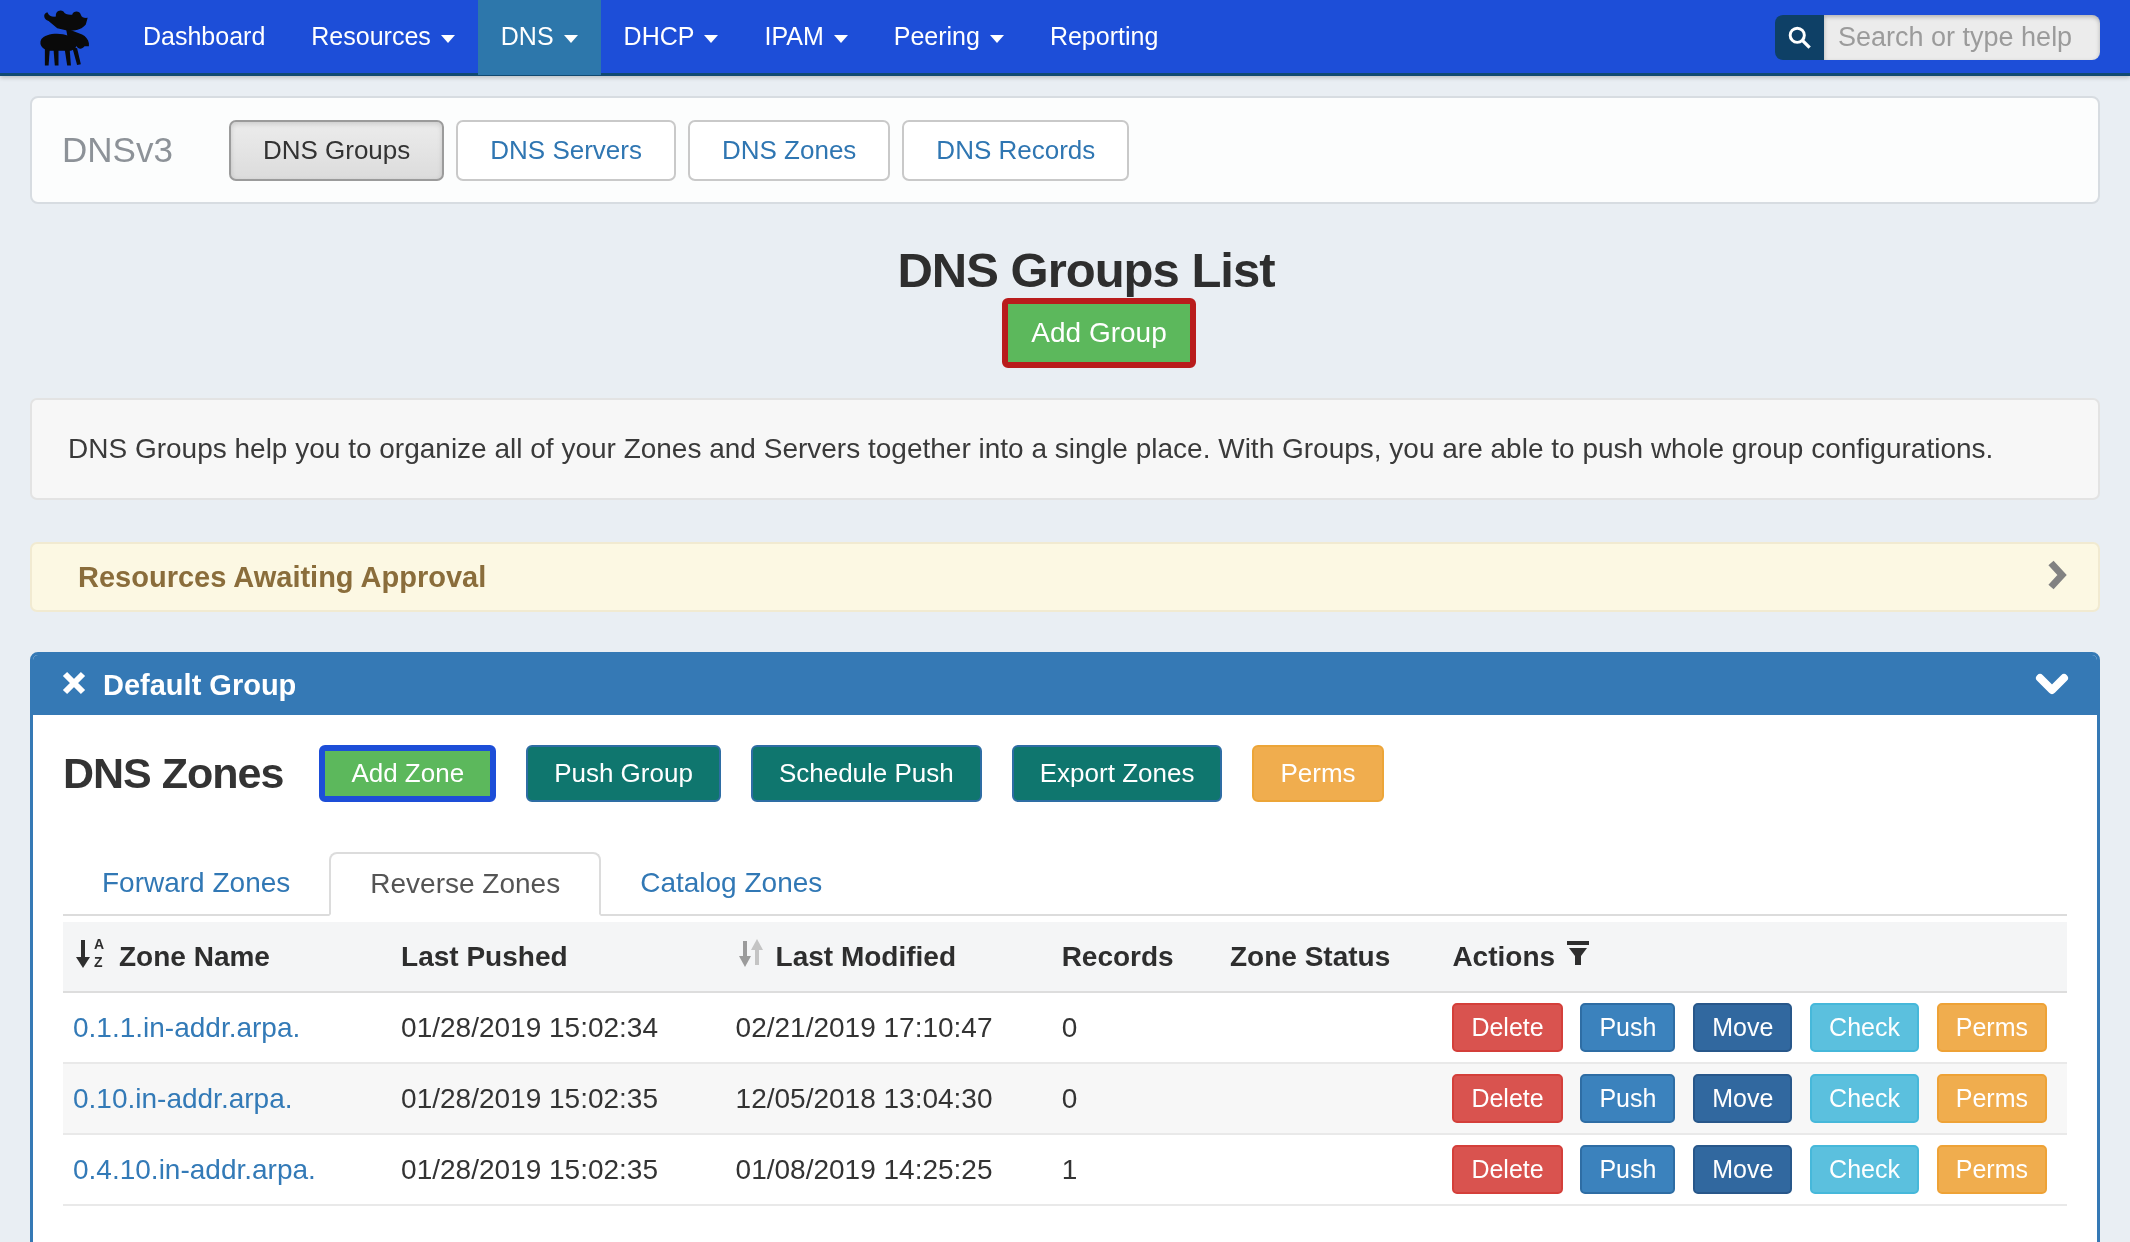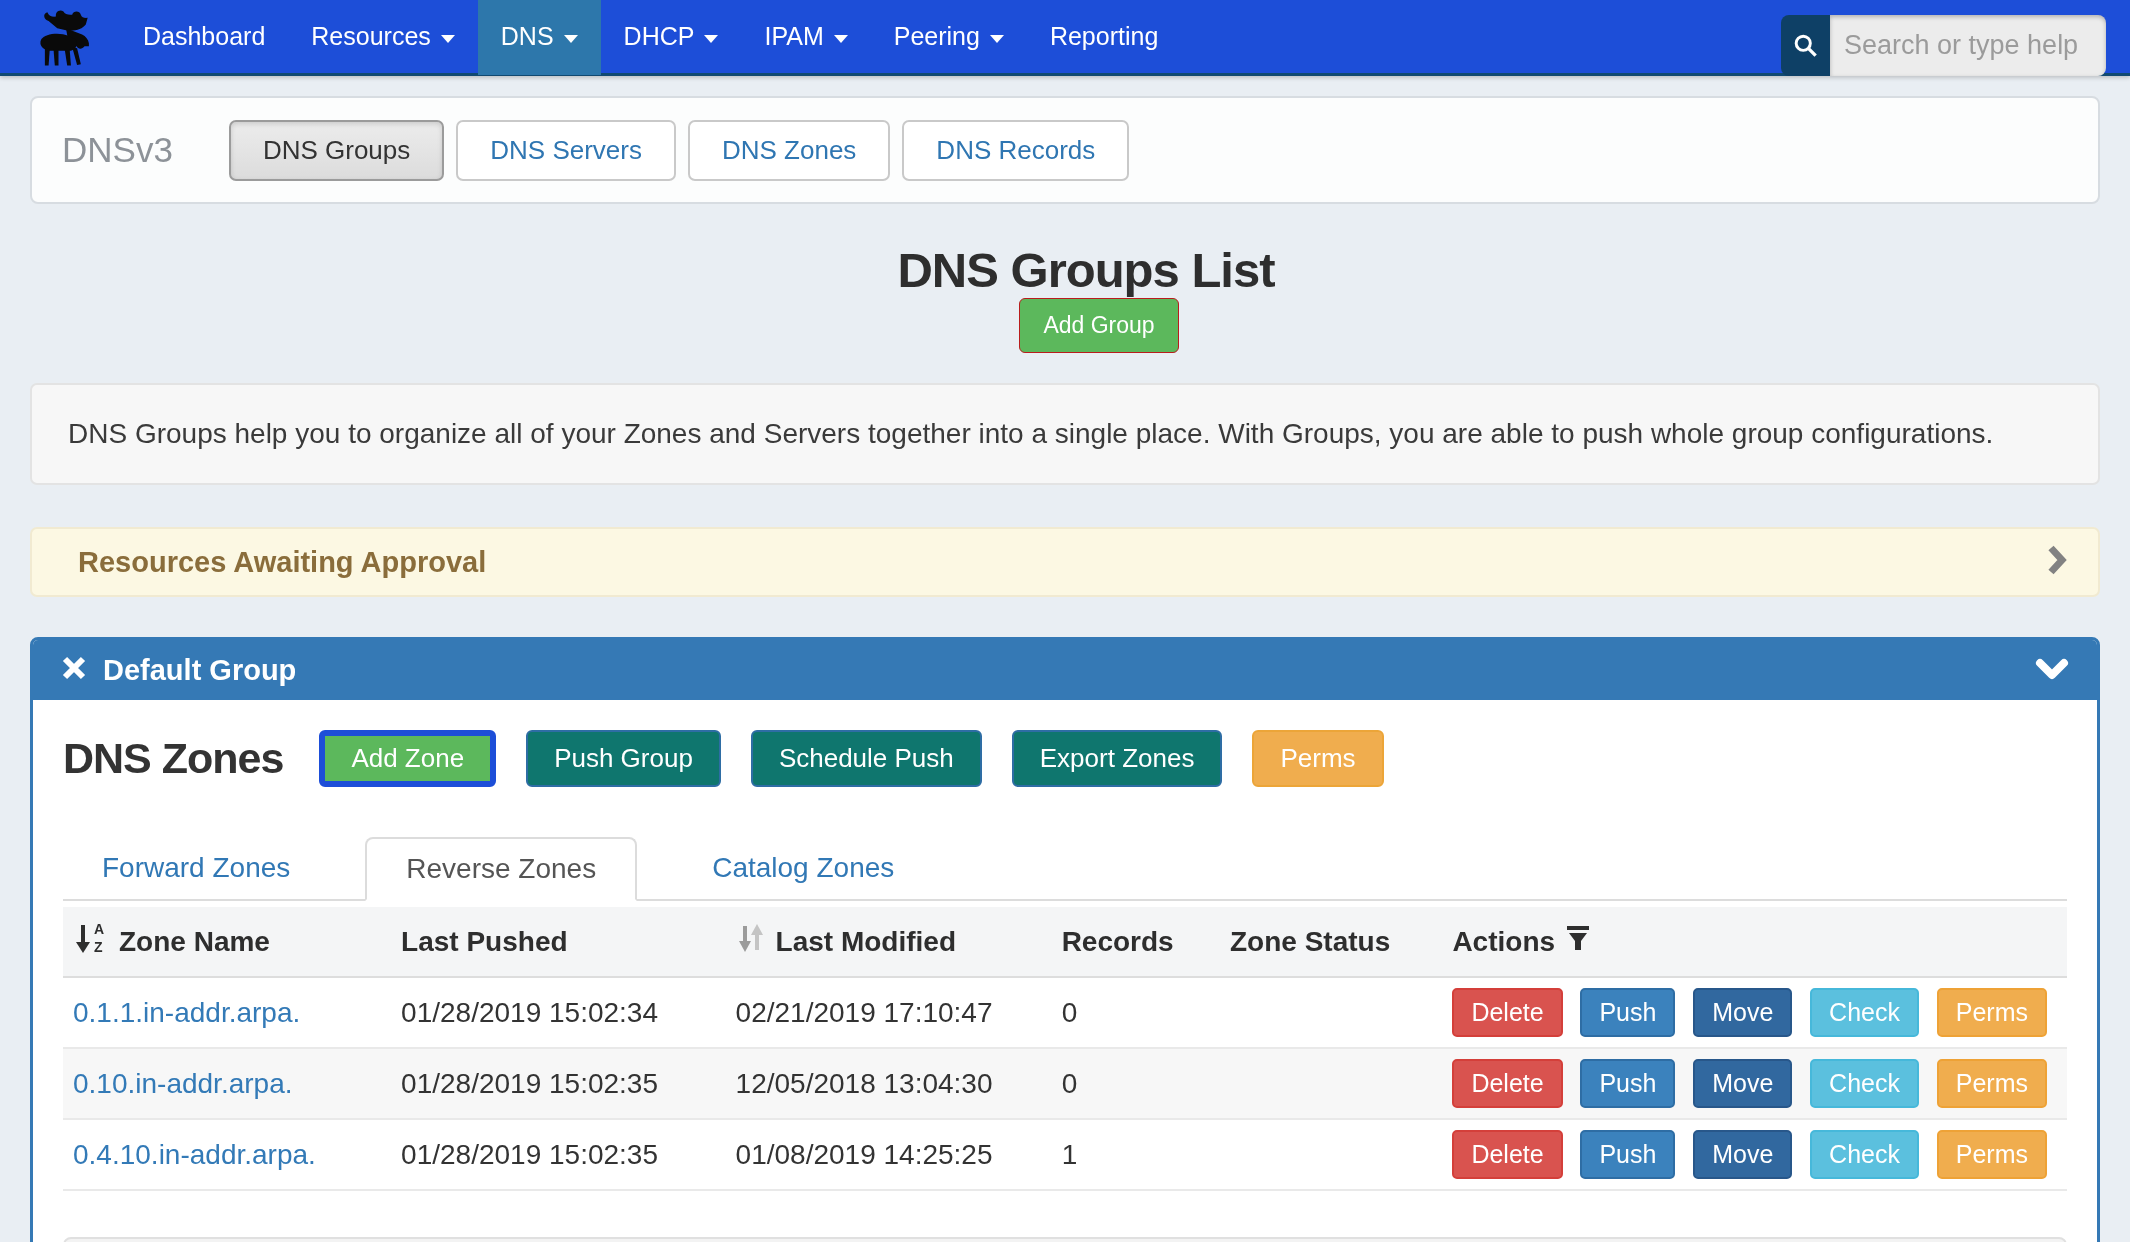--- a/index.html
+++ b/index.html
@@ -21,21 +21,21 @@
   .nav-items { display:flex; height:76px; margin-left:28px; }
   .nav-item {
     display:flex; align-items:center; padding:0 23px;
     color:#fff; font-size:25px; cursor:pointer; white-space:nowrap;
   }
   .nav-item.active { background:#2d77ab; }
   .caret {
     width:0; height:0; border-left:7px solid transparent; border-right:7px solid transparent;
     border-top:8px solid #fff; margin-left:10px; margin-top:4px;
   }
-  .search { position:absolute; right:24px; top:15px; display:flex; height:61px;padding-left:16px; }
+  .search { position:absolute; right:30px; top:15px; display:flex; height:45px;padding-left:16px; }
   .search-icon-box {
     width:49px; background:#0e4066; border-radius:8px 0 0 8px;
     display:flex; align-items:center; justify-content:center;
   }
   .search input {
     width:276px; border:none; background:#ececec; border-radius:0 8px 8px 0;
     font-size:27px; padding:0 14px; color:#444; outline:none;
     box-shadow: inset 0 2px 4px rgba(0,0,0,.25);
     font-family:"Liberation Sans", sans-serif;
   }
@@ -55,22 +55,22 @@
   }
   .subnav-btn.active {
     background:linear-gradient(#ececec,#dcdcdc); border-color:#9b9b9b; color:#333;
     box-shadow: inset 0 2px 5px rgba(0,0,0,.14);
   }
 
   
   .page-head { margin:38px 0 0 42px; display:flex; align-items:center;flex-direction:column; }
   .page-title { font-size:49px; font-weight:bold; color:#2e2e2e; letter-spacing:-1px; }
   .btn-add-group {
-    margin-left:26px; background:#5cb85c; border:1px solid #b91c1c; color:#fff;
-    font-size:23px; padding:13px 23px; border-radius:6px; cursor:pointer;
+    margin-left:26px; background:#5cb85c; border:6px solid #b91c1c; color:#fff;
+    font-size:28px; padding:13px 23px; border-radius:6px; cursor:pointer;
   }
 
   
   .desc-panel {
     width:2070px; margin:30px 0 0 30px; height:102px;
     background:#f7f7f7; border:2px solid #e3e3e3; border-radius:7px;
     display:flex; align-items:center; padding-left:36px;
     font-size:28px; color:#3a3a3a;
   }
 
@@ -100,21 +100,21 @@
   .zones-heading { font-size:43px; font-weight:bold; color:#333; margin-right:36px; letter-spacing:-1px; }
   .btn {
     height:57px; padding:0 26px; font-size:26px; border-radius:6px; margin-right:30px;
     color:#fff; display:flex; align-items:center; cursor:pointer; white-space:nowrap;
   }
   .btn-green  { background:#5cb85c; border:6px solid #1d4ed8; }
   .btn-blue   { background:#0f766e; border:2px solid #2e6da4; }
   .btn-orange { background:#f0ad4e; border:2px solid #eca538; }
 
   
-  .tabs { display:flex; margin-top:50px; border-bottom:2px solid #dcdcdc; height:64px;gap:36px; }
+  .tabs { display:flex; margin-top:50px; border-bottom:2px solid #dcdcdc; height:64px; }
   .tab {
     display:flex; align-items:center; padding:0 39px; font-size:28px;
     color:#3178b5; cursor:pointer;
   }
   .tab.active {
     background:#fff; border:2px solid #dcdcdc; border-bottom:2px solid #fff;
     border-radius:8px 8px 0 0; color:#555; margin-bottom:-2px;
   }
 
   

